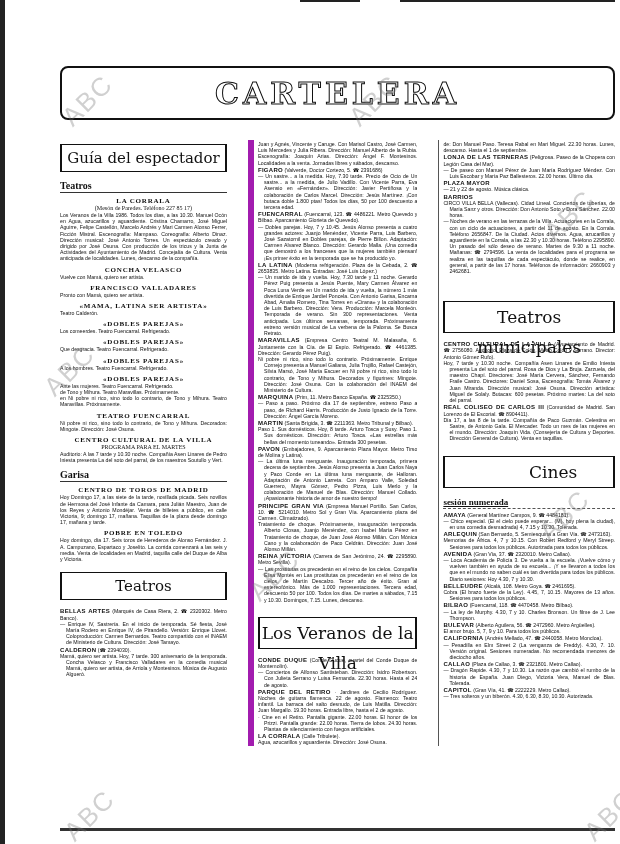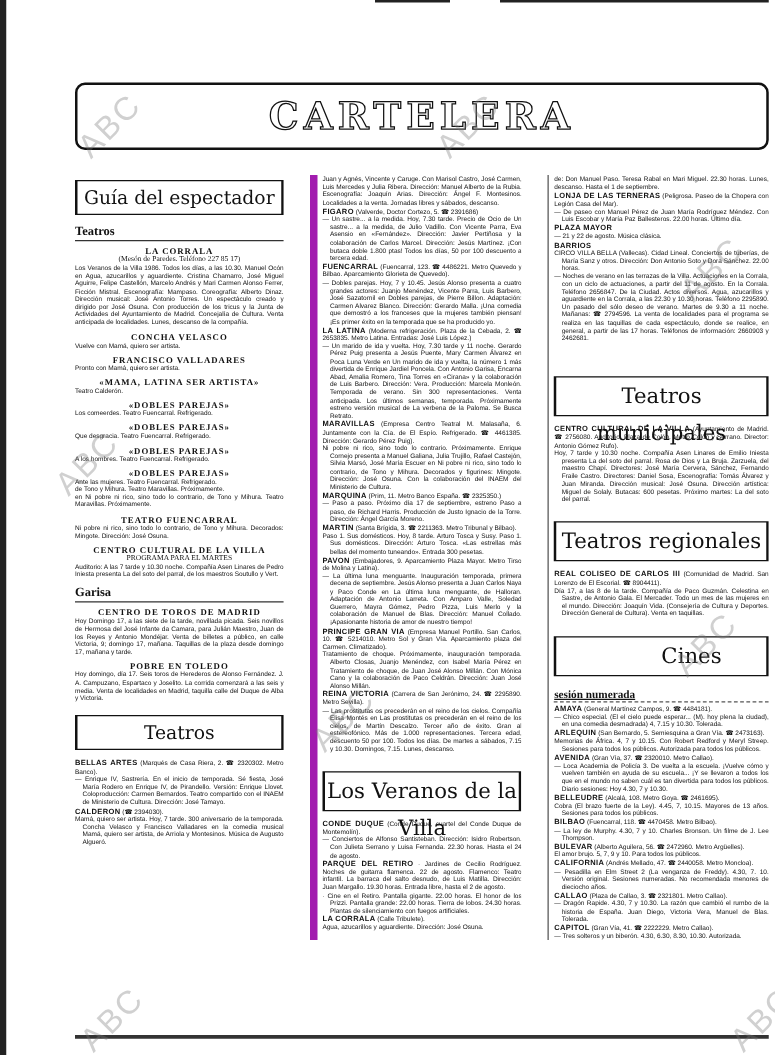--- a/index.html
+++ b/index.html
@@ -133,21 +133,20 @@
           <div class="dash">— 21 y 22 de agosto. Música clásica.</div>
           <div class="entry"><b class="name">BARRIOS</b> </div>
           <div class="dash">CIRCO VILLA BELLA (Vallecas). Cidad Lineal. Conciertos de tuberías, de María Sanz y otros. Dirección: Don Antonio Soto y Dora Sánchez. 22.00 horas.</div>
           <div class="dash">— Noches de verano en las terrazas de la Villa. Actuaciones en la Corrala, con un ciclo de actuaciones, a partir del 11 de agosto. En la Corrala. Teléfono 2656847. De la Ciudad. Actos diversos. Agua, azucarillos y aguardiente en la Corrala, a las 22.30 y 10.30 horas. Teléfono 2295890. Un pasado del sólo deseo de verano. Martes de 9.30 a 11 noche. Mañanas: ☎ 2794596. La venta de localidades para el programa se realiza en las taquillas de cada espectáculo, donde se realice, en general, a partir de las 17 horas. Teléfonos de información: 2660903 y 2462681.</div>
         </div>
       <div class="boxhead big" style="margin-top:27px;">Teatros municipales</div>
       <div id="c3-municipales">
           <div class="entry"><b class="name">CENTRO CULTURAL DE LA VILLA</b> <span>(Ayuntamiento de Madrid. ☎ 2756080. Auditorio. Plaza de Colón. Metro Colón y Serrano. Director: Antonio Gómez Rufo).</span></div>
           <div class="dash">Hoy, 7 tarde y 10.30 noche. Compañía Asen Linares de Emilio Iniesta presenta La del soto del parral. Rosa de Dios y La Bruja. Zarzuela, del maestro Chapí. Directores: José María Cervera, Sánchez, Fernando Fraile Castro. Directores: Daniel Sosa, Escenografía: Tomás Álvarez y Juan Miranda. Dirección musical: José Osuna. Dirección artística: Miguel de Solaly. Butacas: 600 pesetas. Próximo martes: La del soto del parral.</div>
         </div>
-      <div class="boxhead big" style="margin-top:14px;">Teatros regionales</div>
       <div id="c3-regionales">
           <div class="entry"><b class="name">REAL COLISEO DE CARLOS III</b> <span>(Comunidad de Madrid. San Lorenzo de El Escorial. ☎ 8904411).</span></div>
           <div class="dash">Día 17, a las 8 de la tarde. Compañía de Paco Guzmán. Celestina en Sastre, de Antonio Gala. El Mercader. Todo un mes de las mujeres en el mundo. Dirección: Joaquín Vida. (Consejería de Cultura y Deportes. Dirección General de Cultura). Venta en taquillas.</div>
         </div>
       <div class="boxhead big" style="margin-top:14px;padding-left:48px;">Cines</div>
       <div class="sechead small">sesión numerada</div>
       <div id="c3-cines">
           <div class="entry"><b class="name">AMAYA</b> <span>(General Martínez Campos, 9. ☎ 4484181).</span></div>
           <div class="dash">— Chico especial. (El el cielo puede esperar... (M). hoy plena la ciudad), en una comedia desmadrada) 4, 7.15 y 10.30. Tolerada.</div>
           <div class="entry"><b class="name">ARLEQUIN</b> <span>(San Bernardo, 5. Semiesquina a Gran Vía. ☎ 2473163).</span></div>

